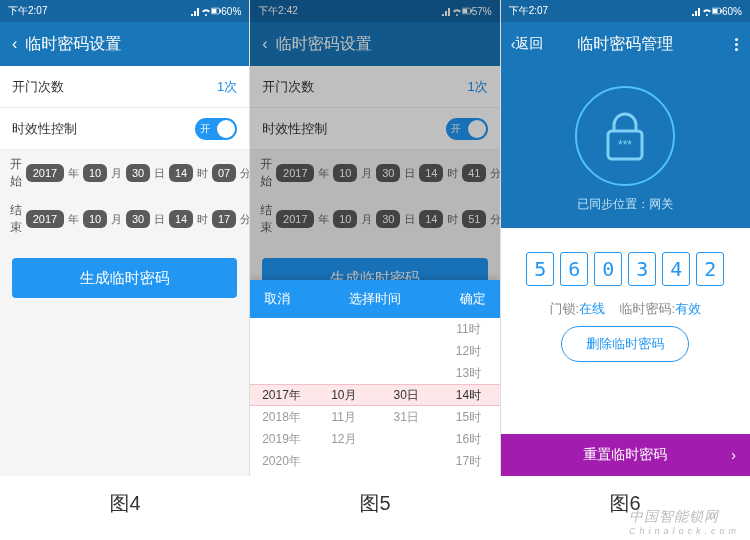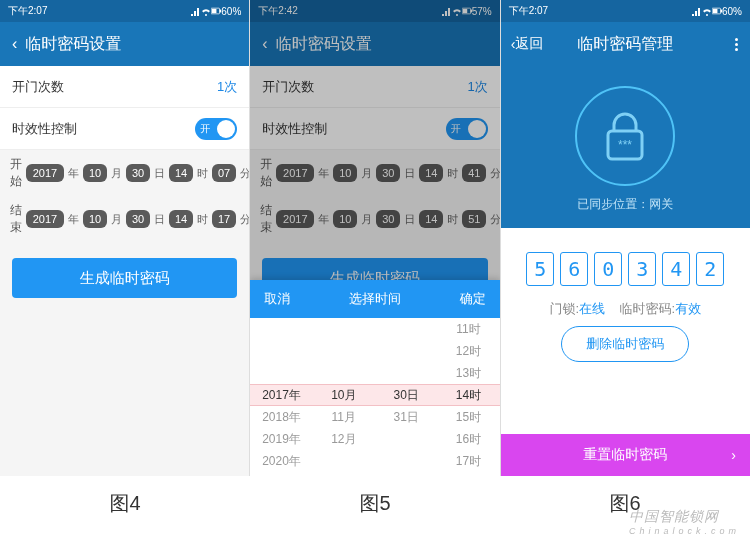--- a/index.html
+++ b/index.html
@@ -32,21 +32,21 @@
 
 .s3-body{flex:1;background:#fff;display:flex;flex-direction:column;align-items:center}
 .lock-circle{width:100px;height:100px;border:2px solid #4fc3f7;border-radius:50%;margin:20px auto 10px;display:flex;align-items:center;justify-content:center}
 .sync{font-size:12px;color:#bfe3f7;margin-bottom:0}
 .topblue{background:#1976b8;width:100%;display:flex;flex-direction:column;align-items:center;padding-bottom:15px}
 .code{display:flex;gap:6px;margin:24px 0 14px}
 .code span{width:28px;height:34px;border:1px solid #2196f3;border-radius:3px;display:flex;align-items:center;justify-content:center;font-size:20px;color:#2196f3;font-family:monospace}
 .status-line{font-size:13px;color:#888;margin-bottom:8px}
 .status-line .on{color:#2196f3}
 .outline-btn{border:1px solid #2196f3;color:#2196f3;padding:8px 24px;border-radius:18px;font-size:13px;margin-bottom:auto}
-.reset-bar{background:#d946ef;color:#fff;height:42px;display:flex;align-items:center;justify-content:center;font-size:14px;position:relative;width:100%}
+.reset-bar{background:#a21caf;color:#fff;height:42px;display:flex;align-items:center;justify-content:center;font-size:14px;position:relative;width:100%}
 .reset-bar .chev{position:absolute;right:14px;font-size:14px}
 
 .sheet{position:absolute;bottom:0;left:0;right:0;background:#fff;box-shadow:0 -2px 6px rgba(0,0,0,.15);z-index:5}
 .sheet-head{height:38px;background:#2196f3;color:#fff;display:flex;align-items:center;justify-content:space-between;padding:0 14px;font-size:13px}
 .sheet-head .center{position:absolute;left:0;right:0;text-align:center;pointer-events:none}
 .wheel{display:flex;height:158px;position:relative;overflow:hidden}
 .wheel .col{flex:1;display:flex;flex-direction:column;align-items:center;font-size:12px;color:#999}
 .wheel .col div{height:22px;line-height:22px}
 .wheel .band{position:absolute;left:0;right:0;top:66px;height:22px;background:#fde7e9;border-top:1px solid #f3c0c5;border-bottom:1px solid #f3c0c5}
 .wheel .sel{color:#333;z-index:1}

